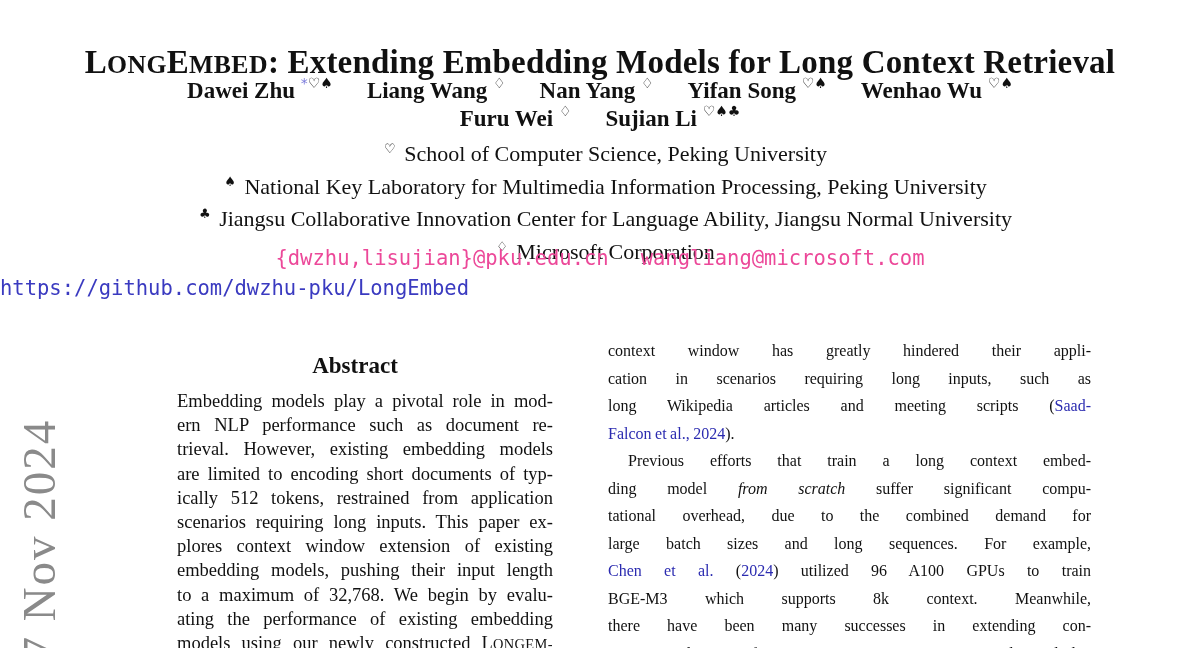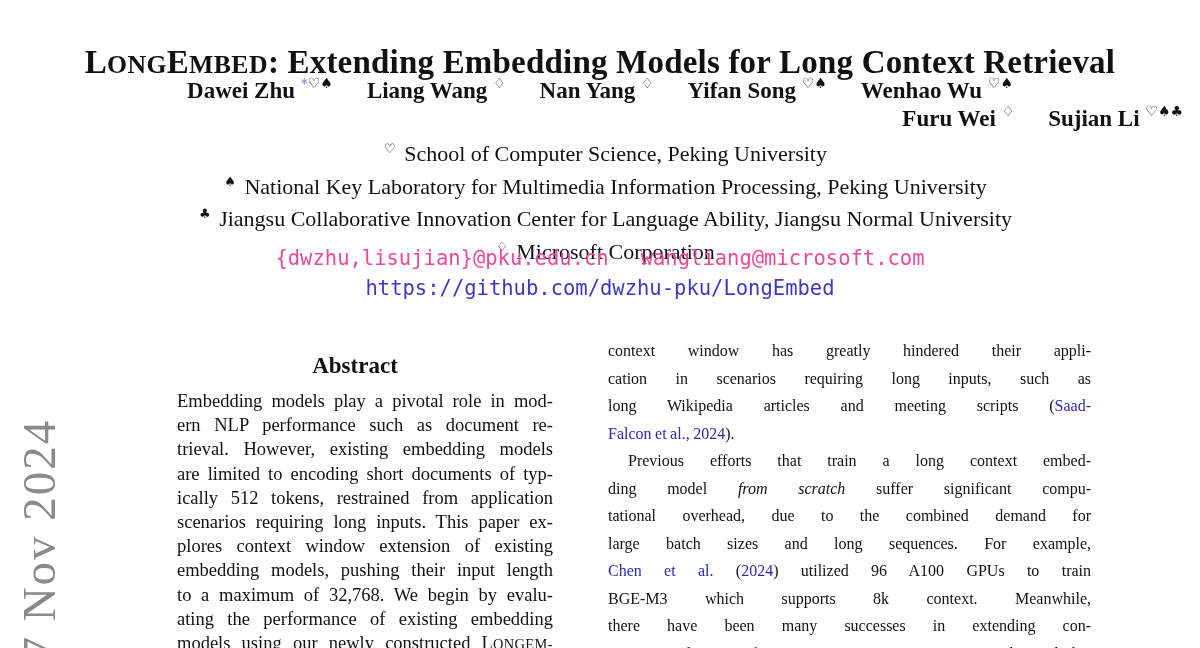--- a/index.html
+++ b/index.html
@@ -1,31 +1,31 @@
 <!DOCTYPE html>
 <html style="--link: #3a3ac0; --cite: #2b2bb0; --star: #7b7bdb; --wm: #8a8a8a;"><head>
 <meta charset="utf-8">
 <style>
   html,body{margin:0;padding:0;width:1200px;height:648px;overflow:hidden;background:#fff;}
   .page{position:relative;width:1200px;height:648px;background:#fff;overflow:hidden;
         font-family:"Liberation Serif",serif;color:#111;}
   .title{position:absolute;top:22px;left:0;right:0;text-align:center;
          font-size:33px;font-weight:bold;letter-spacing:.2px;}
   .authors{position:absolute;left:0;right:0;text-align:center;font-size:23px;font-weight:bold;}
-  .row1{top:76px;} .row2{top:104px;text-align:right;}
+  .row1{top:76px;} .row2{top:104px;}
   .author{margin:0 17px;white-space:nowrap;}
   .author sup{font-size:14px;font-weight:normal;position:relative;top:-1px;
               font-family:"DejaVu Sans","DejaVu Serif",sans-serif;}
   .affils{position:absolute;top:135px;left:0;right:0;text-align:center;
           font-size:22px;line-height:27.4px;padding-left:11px;}
   .affil sup{font-size:13px;font-family:"DejaVu Sans","DejaVu Serif",sans-serif;margin-right:3px;}
   .emails{position:absolute;top:246px;left:0;right:0;text-align:center;
           font-family:"DejaVu Sans Mono",monospace;font-size:20.5px;color:#ec4899;}
   .emails span{margin:0 16px;}
-  .repo{position:absolute;top:276px;left:0;right:0;text-align:center;
+  .repo{position:absolute;top:276px;left:0;right:0;
         font-family:"DejaVu Sans Mono",monospace;font-size:20.5px;}
   .repo a{color:var(--link);text-decoration:none;cursor:pointer;}
   .abs-head{position:absolute;top:334px;left:135px;width:440px;text-align:center;
             font-size:23px;font-weight:bold;}
   .abs-col{position:absolute;left:177px;top:389px;width:376px;height:259px;overflow:hidden;
            font-size:18.5px;word-spacing:-1.5px;}
   .abs-col .pline{height:24.2px;line-height:24.2px;}
   .right-col{position:absolute;left:608px;top:337px;width:483px;height:311px;overflow:hidden;
              font-size:16px;word-spacing:-0.5px;}
   .right-col .pline{height:27.5px;line-height:27.5px;}

